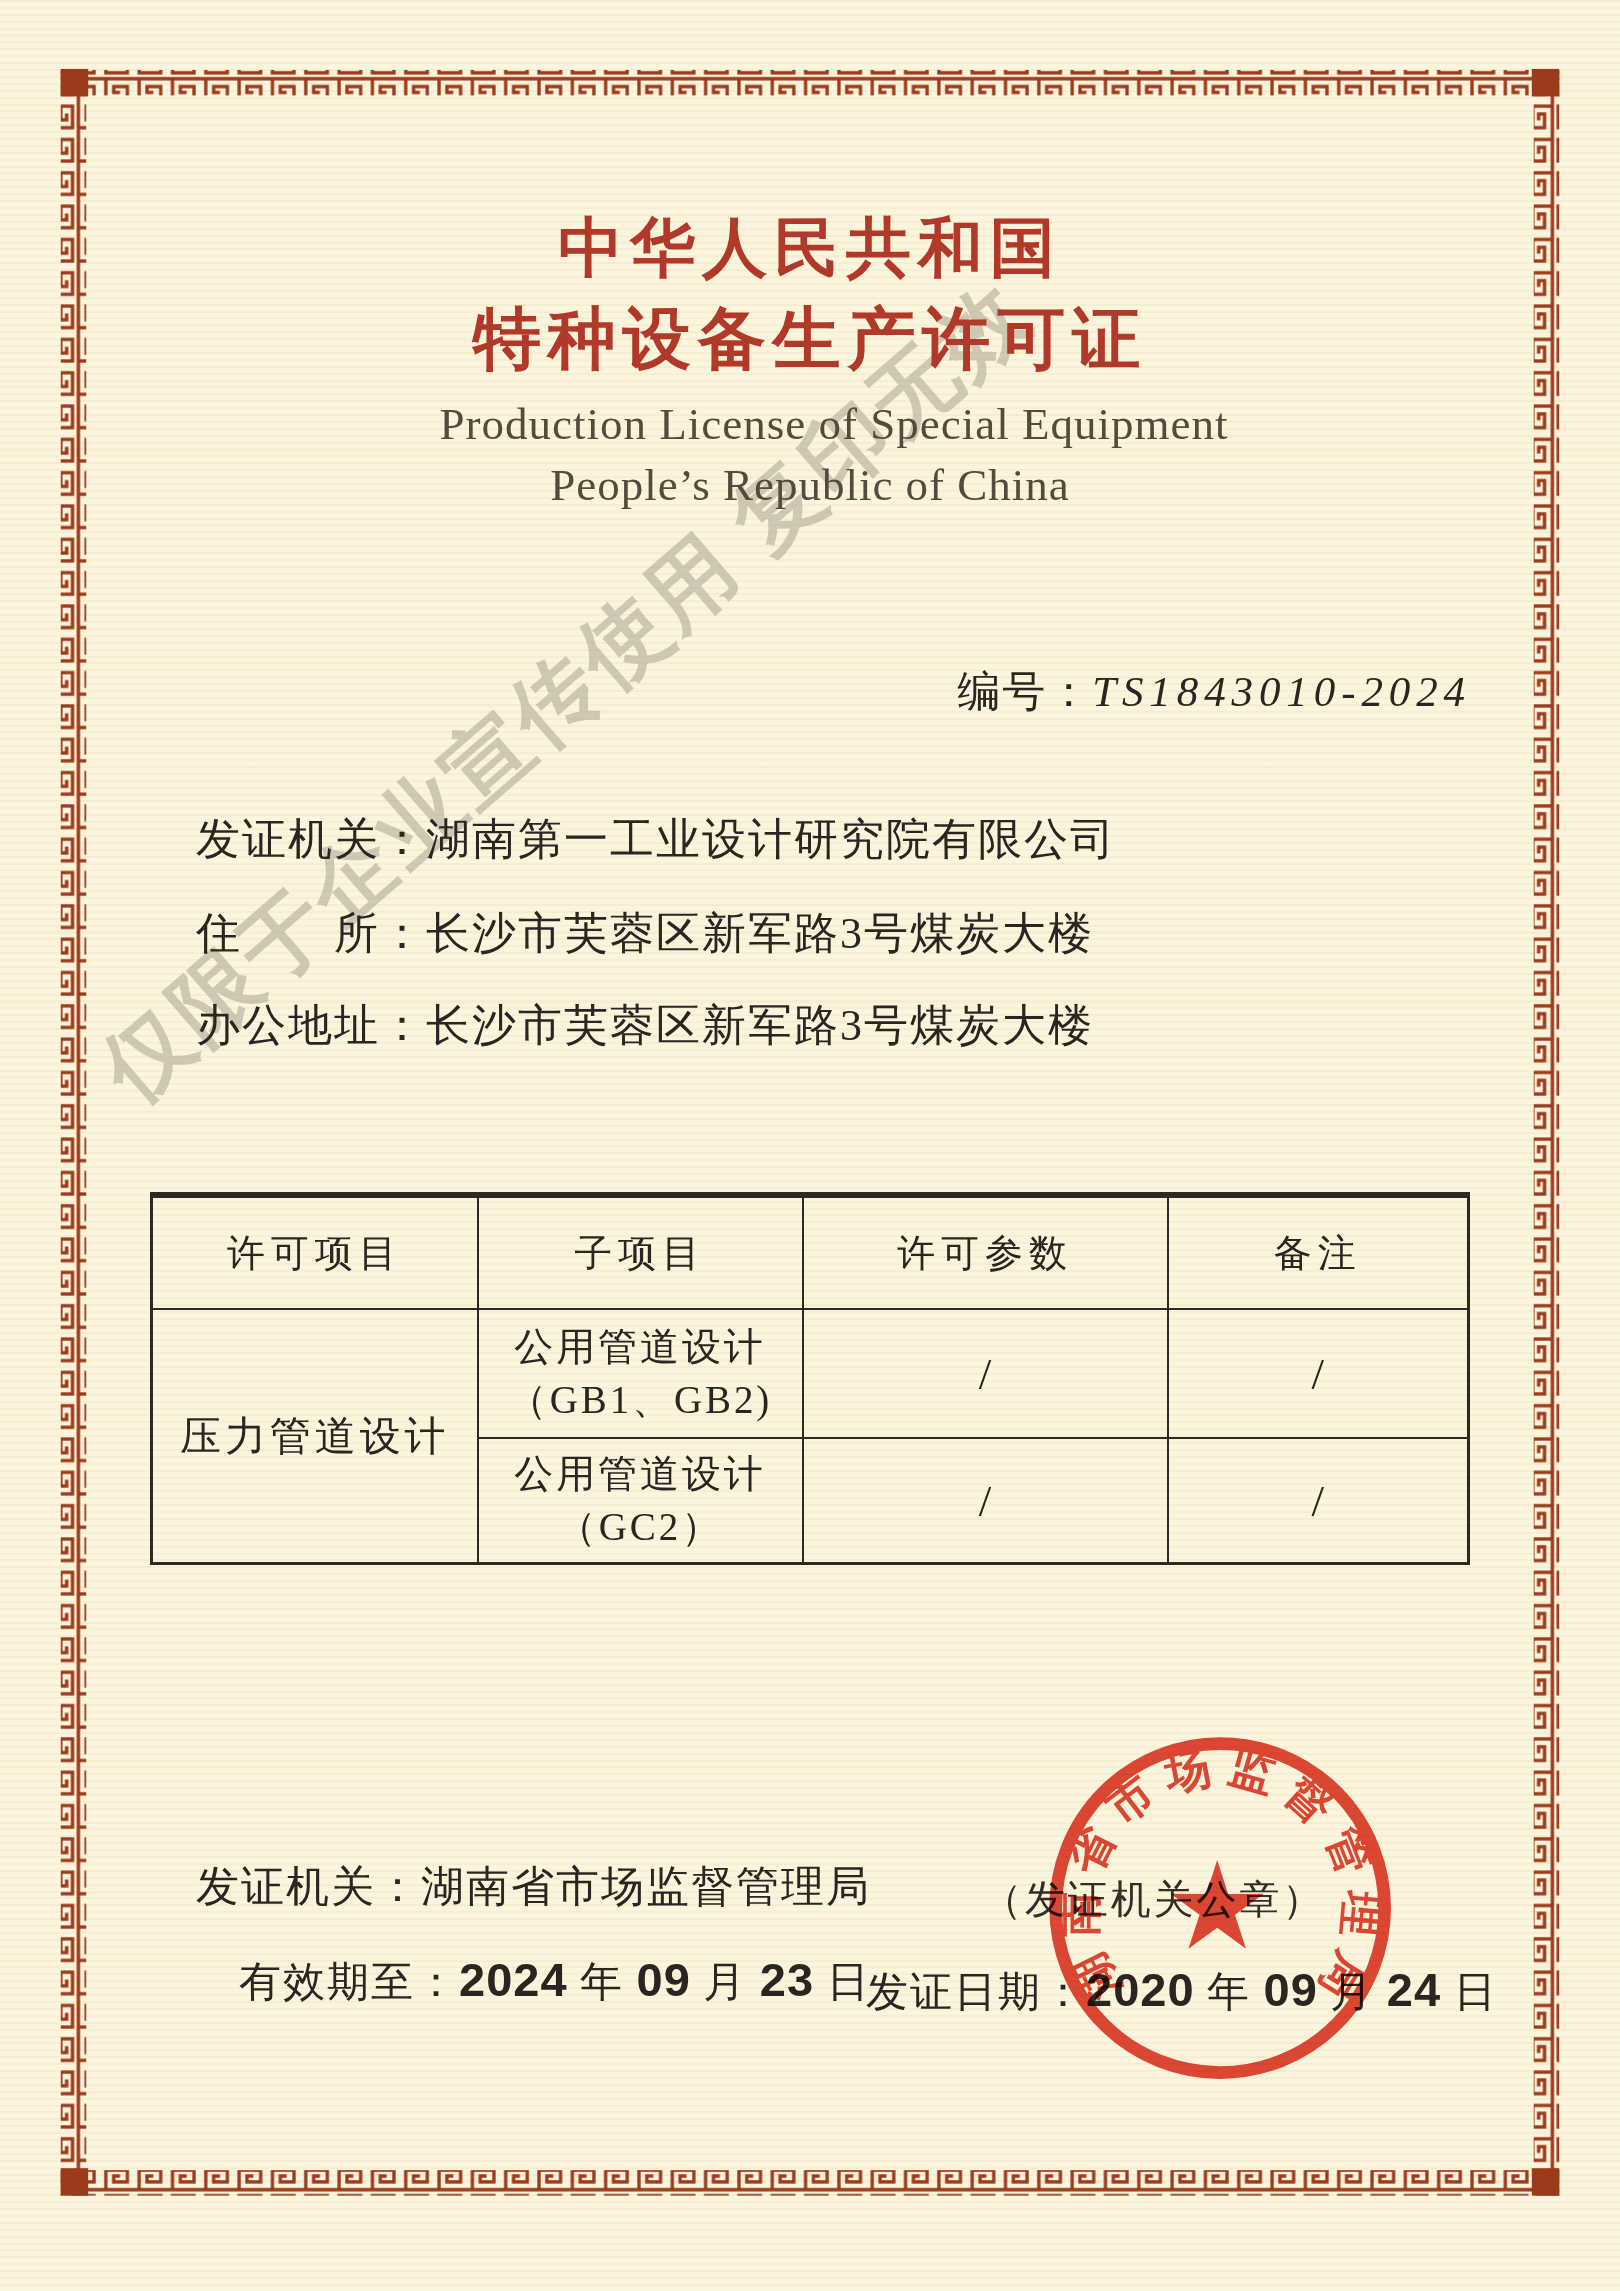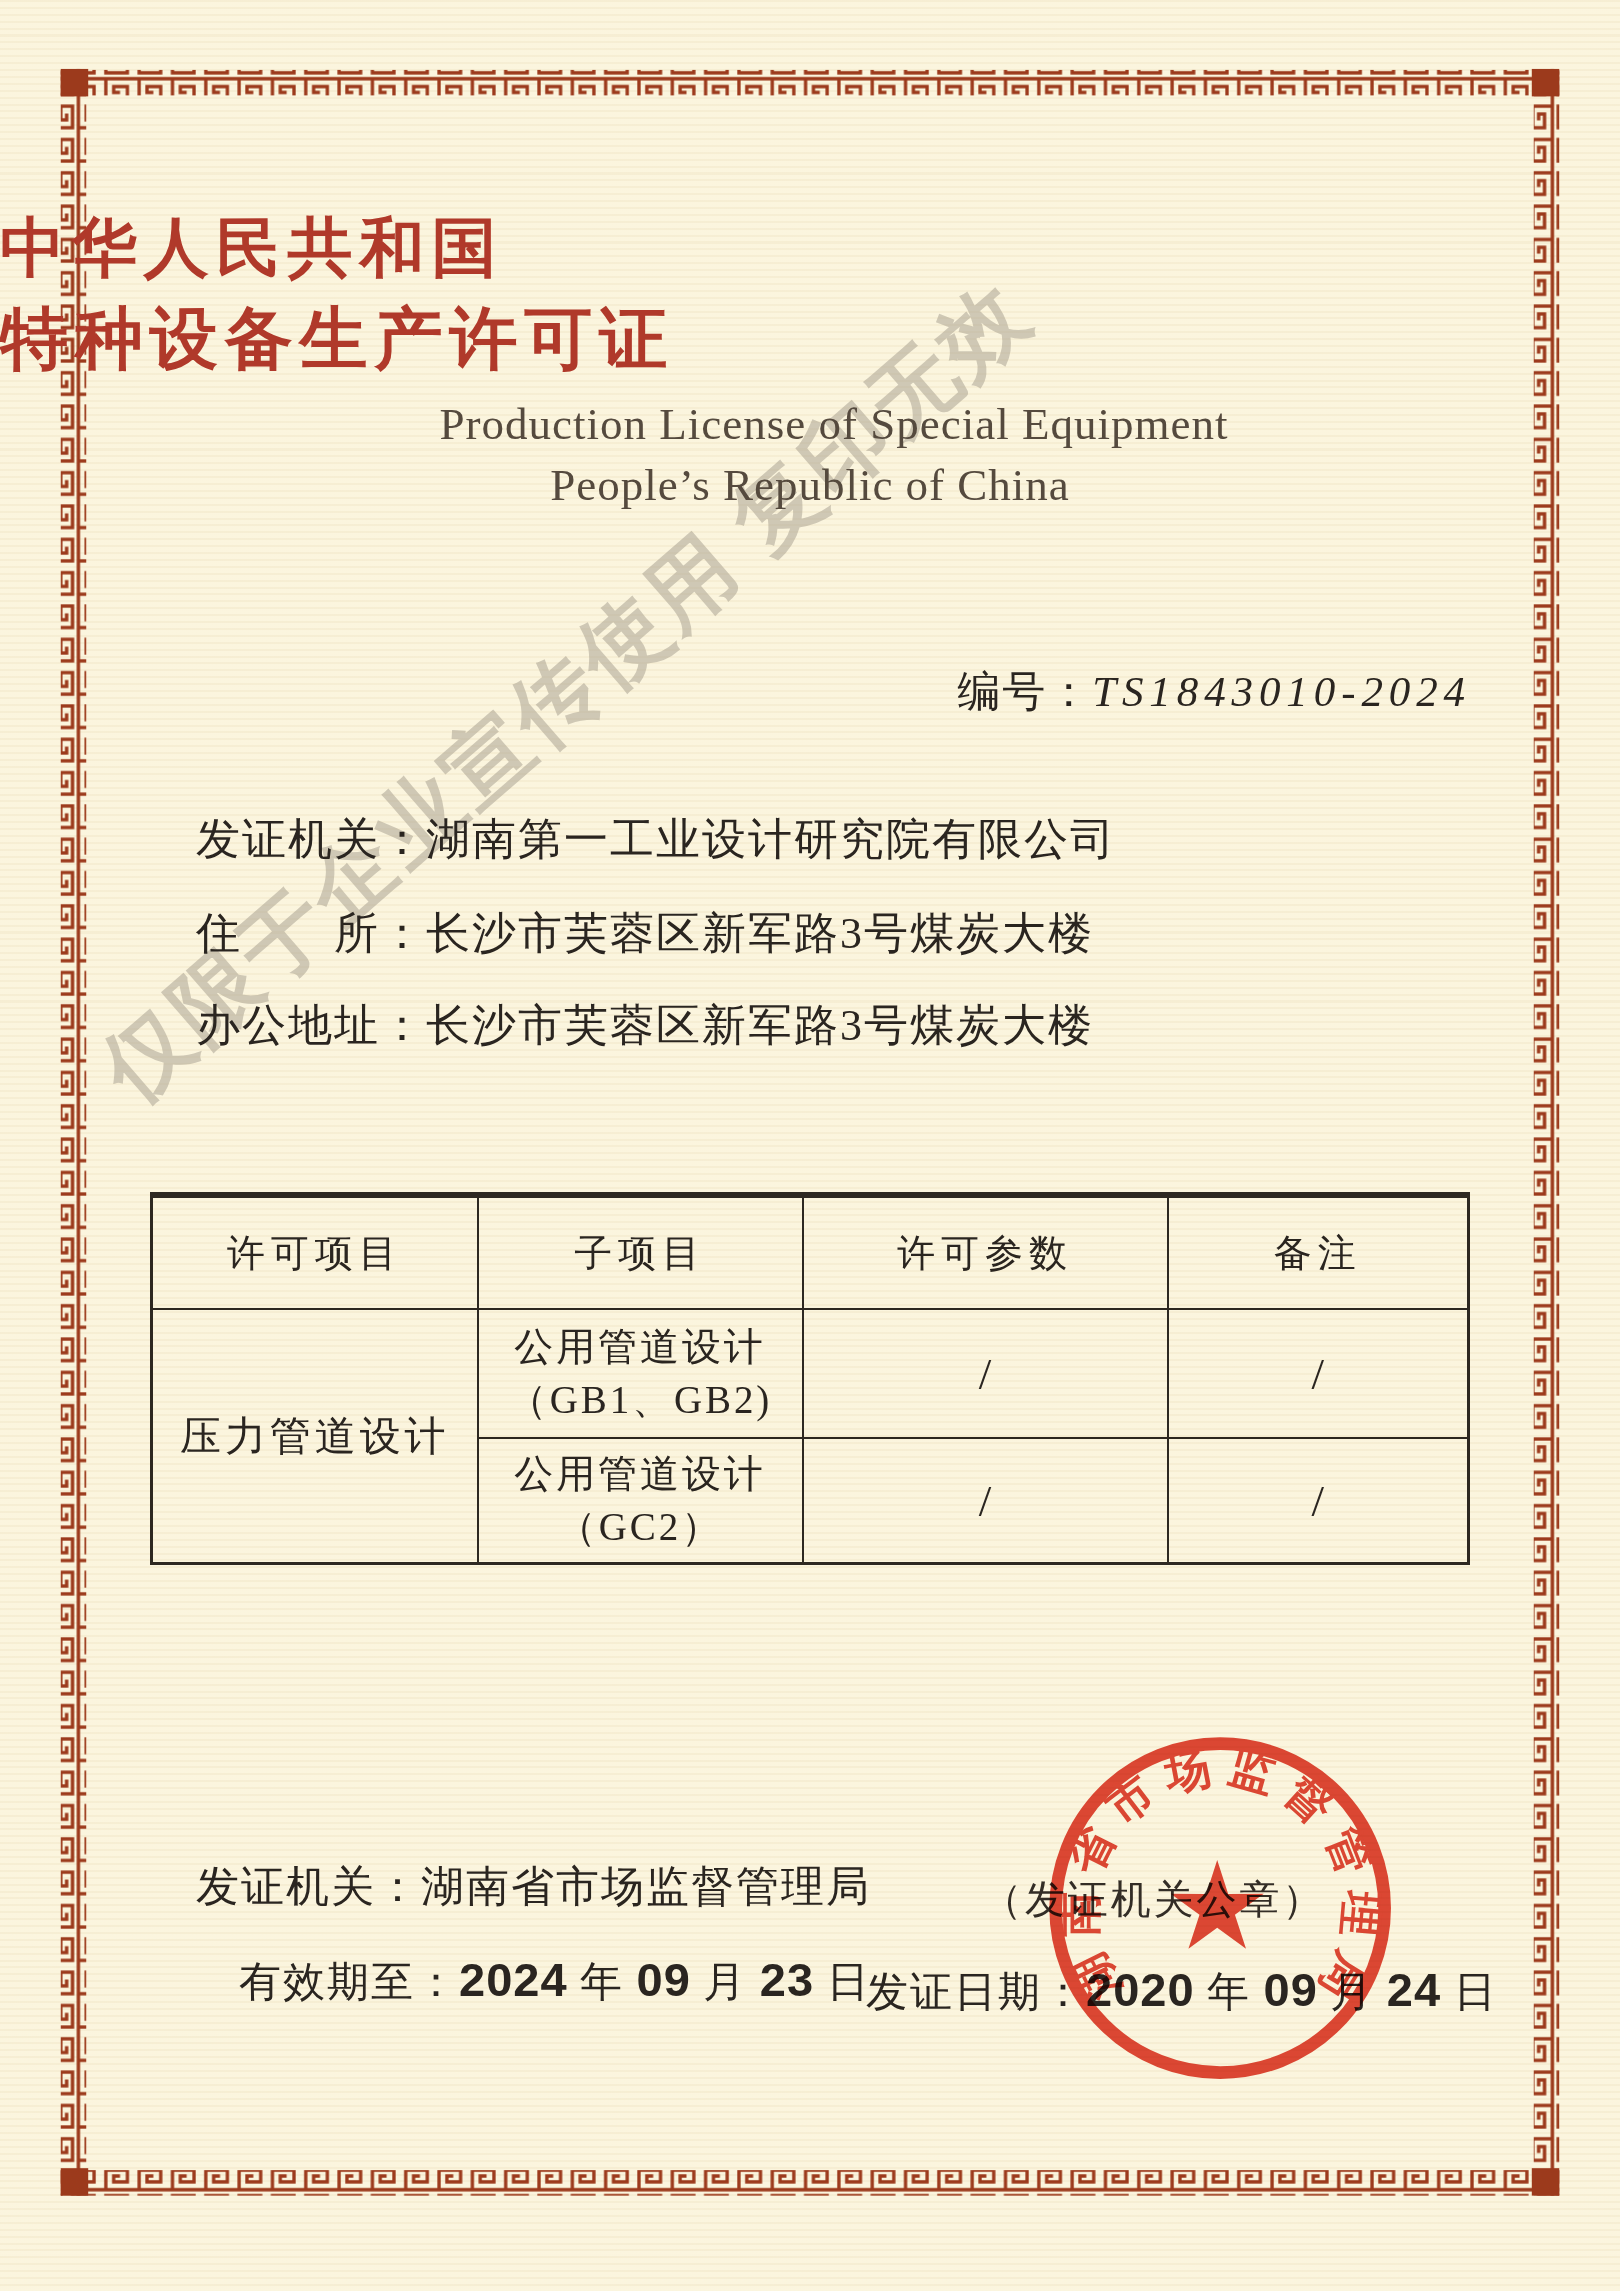--- a/index.html
+++ b/index.html
@@ -18,21 +18,21 @@
   .layer{position:absolute;inset:0;}
   .border-svg{z-index:1;pointer-events:none;}
   .watermark{
     z-index:2;position:absolute;left:116px;top:1025px;
     transform:rotate(-41deg);transform-origin:left center;
     font-size:86px;font-weight:bold;letter-spacing:3.9px;white-space:nowrap;
     color:rgba(163,155,140,.5);
   }
   .content{z-index:3;}
   .abs{position:absolute;}
-  .title-cn{width:100%;font-weight:bold;color:#b0392a;letter-spacing:6.9px;}
+  .title-cn{width:100%;text-align:center;font-weight:bold;color:#b0392a;letter-spacing:6.9px;}
   .title-cn1{top:204px;font-size:65px;}
   .title-cn2{top:294px;font-size:68px;}
   .title-en{width:100%;text-align:center;color:#554a3e;letter-spacing:1px;}
   .title-en1{top:398px;font-size:45px;padding-left:24px;}
   .title-en2{top:459px;font-size:45px;}
   .license-no{top:663px;right:149px;font-size:43px;letter-spacing:2px;}
   .license-no .num{font-family:"Liberation Serif","DejaVu Serif",serif;letter-spacing:5.9px;font-style:italic;}
   .info-line{left:196px;font-size:44px;letter-spacing:2px;}
   .info-1{top:810px;}
   .info-2{top:904px;}

